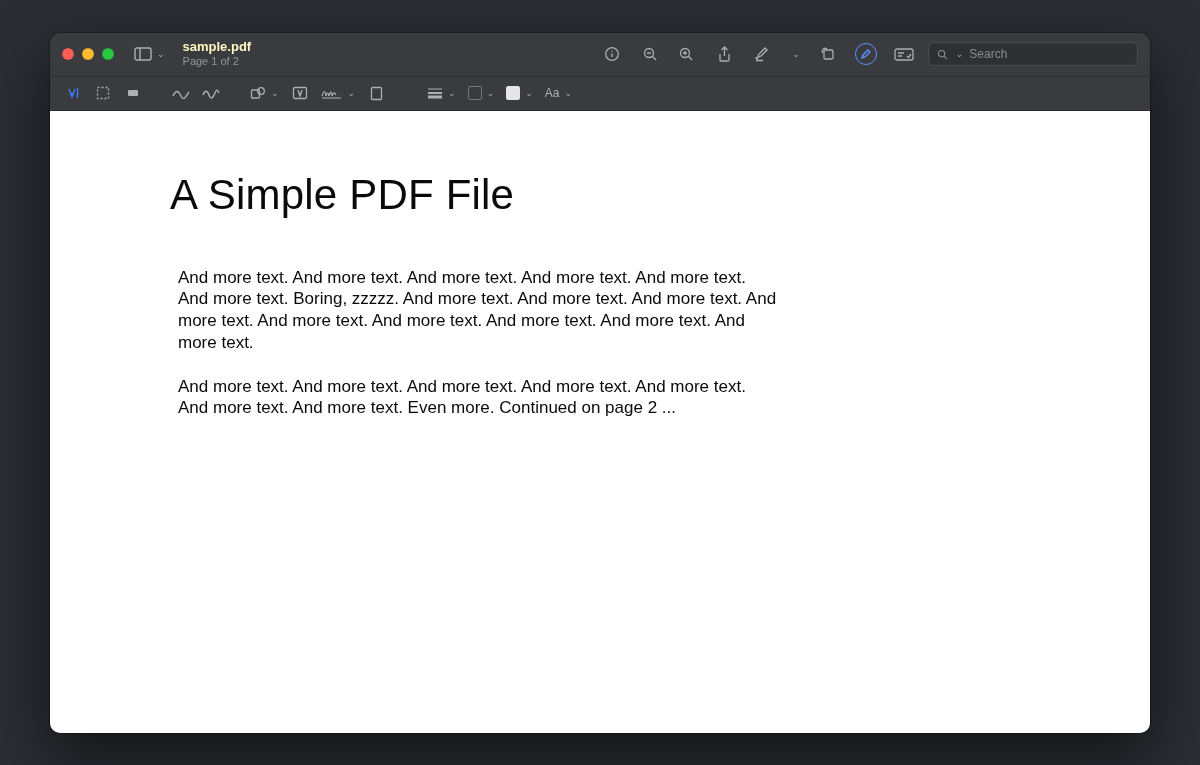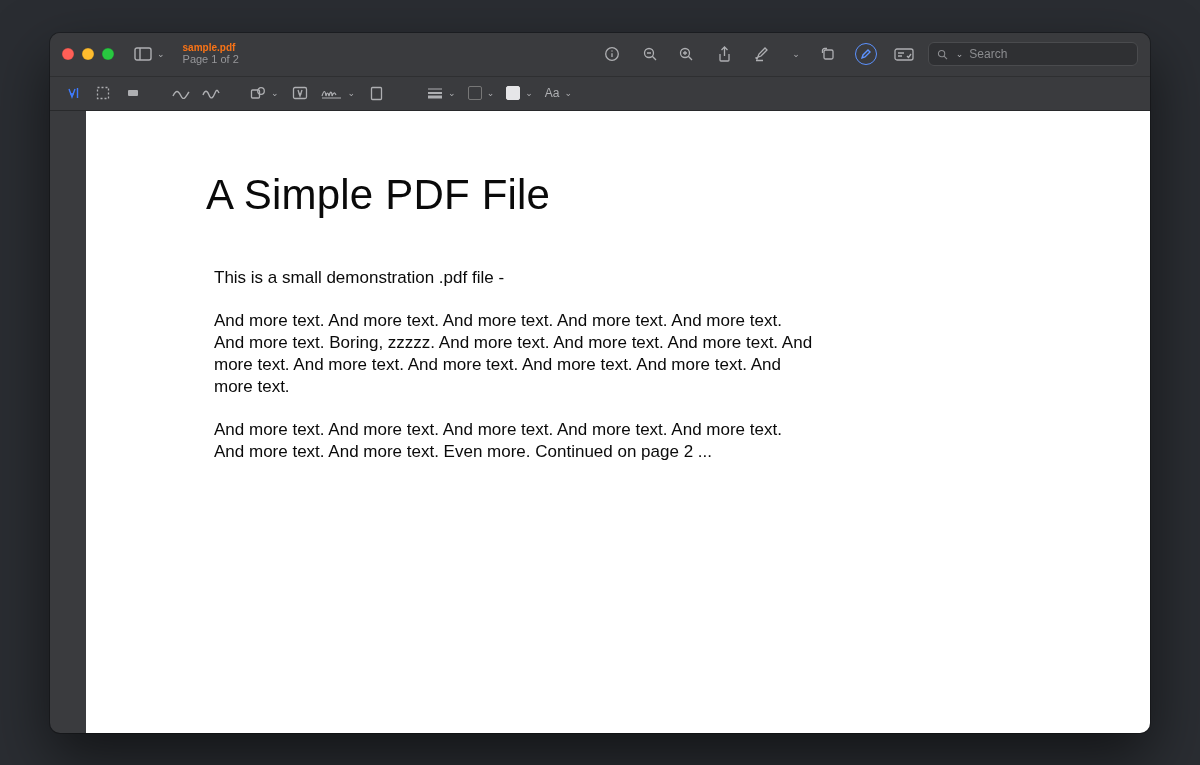--- a/index.html
+++ b/index.html
@@ -42,22 +42,22 @@
   }
   .tl-close  { background:#ff5f57; box-shadow: inset 0 0 0 0.5px rgba(0,0,0,0.2);}
   .tl-min    { background:#febc2e; box-shadow: inset 0 0 0 0.5px rgba(0,0,0,0.2);}
   .tl-max    { background:#28c840; box-shadow: inset 0 0 0 0.5px rgba(0,0,0,0.2);}
   .sidebar-toggle {
     display:flex; align-items:center; gap:3px;
     padding:3px 4px; border-radius:4px;
     color:#aeafb2;
   }
   .doc-title-block { display:flex; flex-direction:column; line-height:1.15; margin-left:4px; }
-  .doc-title { font-weight:600; color:#f97316; font-size:10px; }
-  .doc-subtitle { color:#96979a; font-size:11px;text-align:center; }
+  .doc-title { font-weight:600; color:#fef9c3; font-size:13px; }
+  .doc-subtitle { color:#96979a; font-size:11px; }
   .titlebar .spacer { flex:1; }
   .tb-btn {
     width:28px; height:26px;
     display:flex; align-items:center; justify-content:center;
     border-radius:5px; color:#aeafb2;
     position:relative;
   }
   .tb-btn.small-gap { margin-left:-2px; }
   .tb-btn.with-chevron { width:18px; }
   .tb-btn.circled::before {
@@ -95,21 +95,21 @@
   .swatch {
     width:14px; height:14px; border:1px solid #777; border-radius:2px;
   }
   .swatch.hollow { background:transparent; }
   .swatch.solid  { background:#e6e6e8; border-color:#e6e6e8; }
   .chev { font-size:9px; color:#aeafb2; margin-left:2px; }
   
   .content {
     flex:1; background:#5a5b5e;
     display:flex; justify-content:center;
-    overflow:hidden; position:relative;margin-left:36px;
+    overflow:hidden; position:relative;
   }
   .page {
     width:100%; height:100%;
     background:#ffffff;
     padding:60px 120px 40px 120px;
     font-family: Helvetica, Arial, sans-serif;
     color:#0a0a0a;
   }
   .page h1 {
     font-size:42px; font-weight:400;
@@ -296,19 +296,18 @@
     </div>
     <div class="mb-btn">
       <span>Aa</span>
       <span class="chev">⌄</span>
     </div>
   </div>
 
   <div class="content">
     <div class="page">
       <h1>A Simple PDF File</h1>
-      <p>This is a small demonstration .pdf file -</p>
       <p>And more text. And more text. And more text. And more text. And more text. And more text. Boring, zzzzz. And more text. And more text. And more text. And more text. And more text. And more text. And more text. And more text. And more text.</p>
       <p>And more text. And more text. And more text. And more text. And more text. And more text. And more text. Even more. Continued on page 2 ...</p>
     </div>
   </div>
 
 </div>
 
 </body></html>

